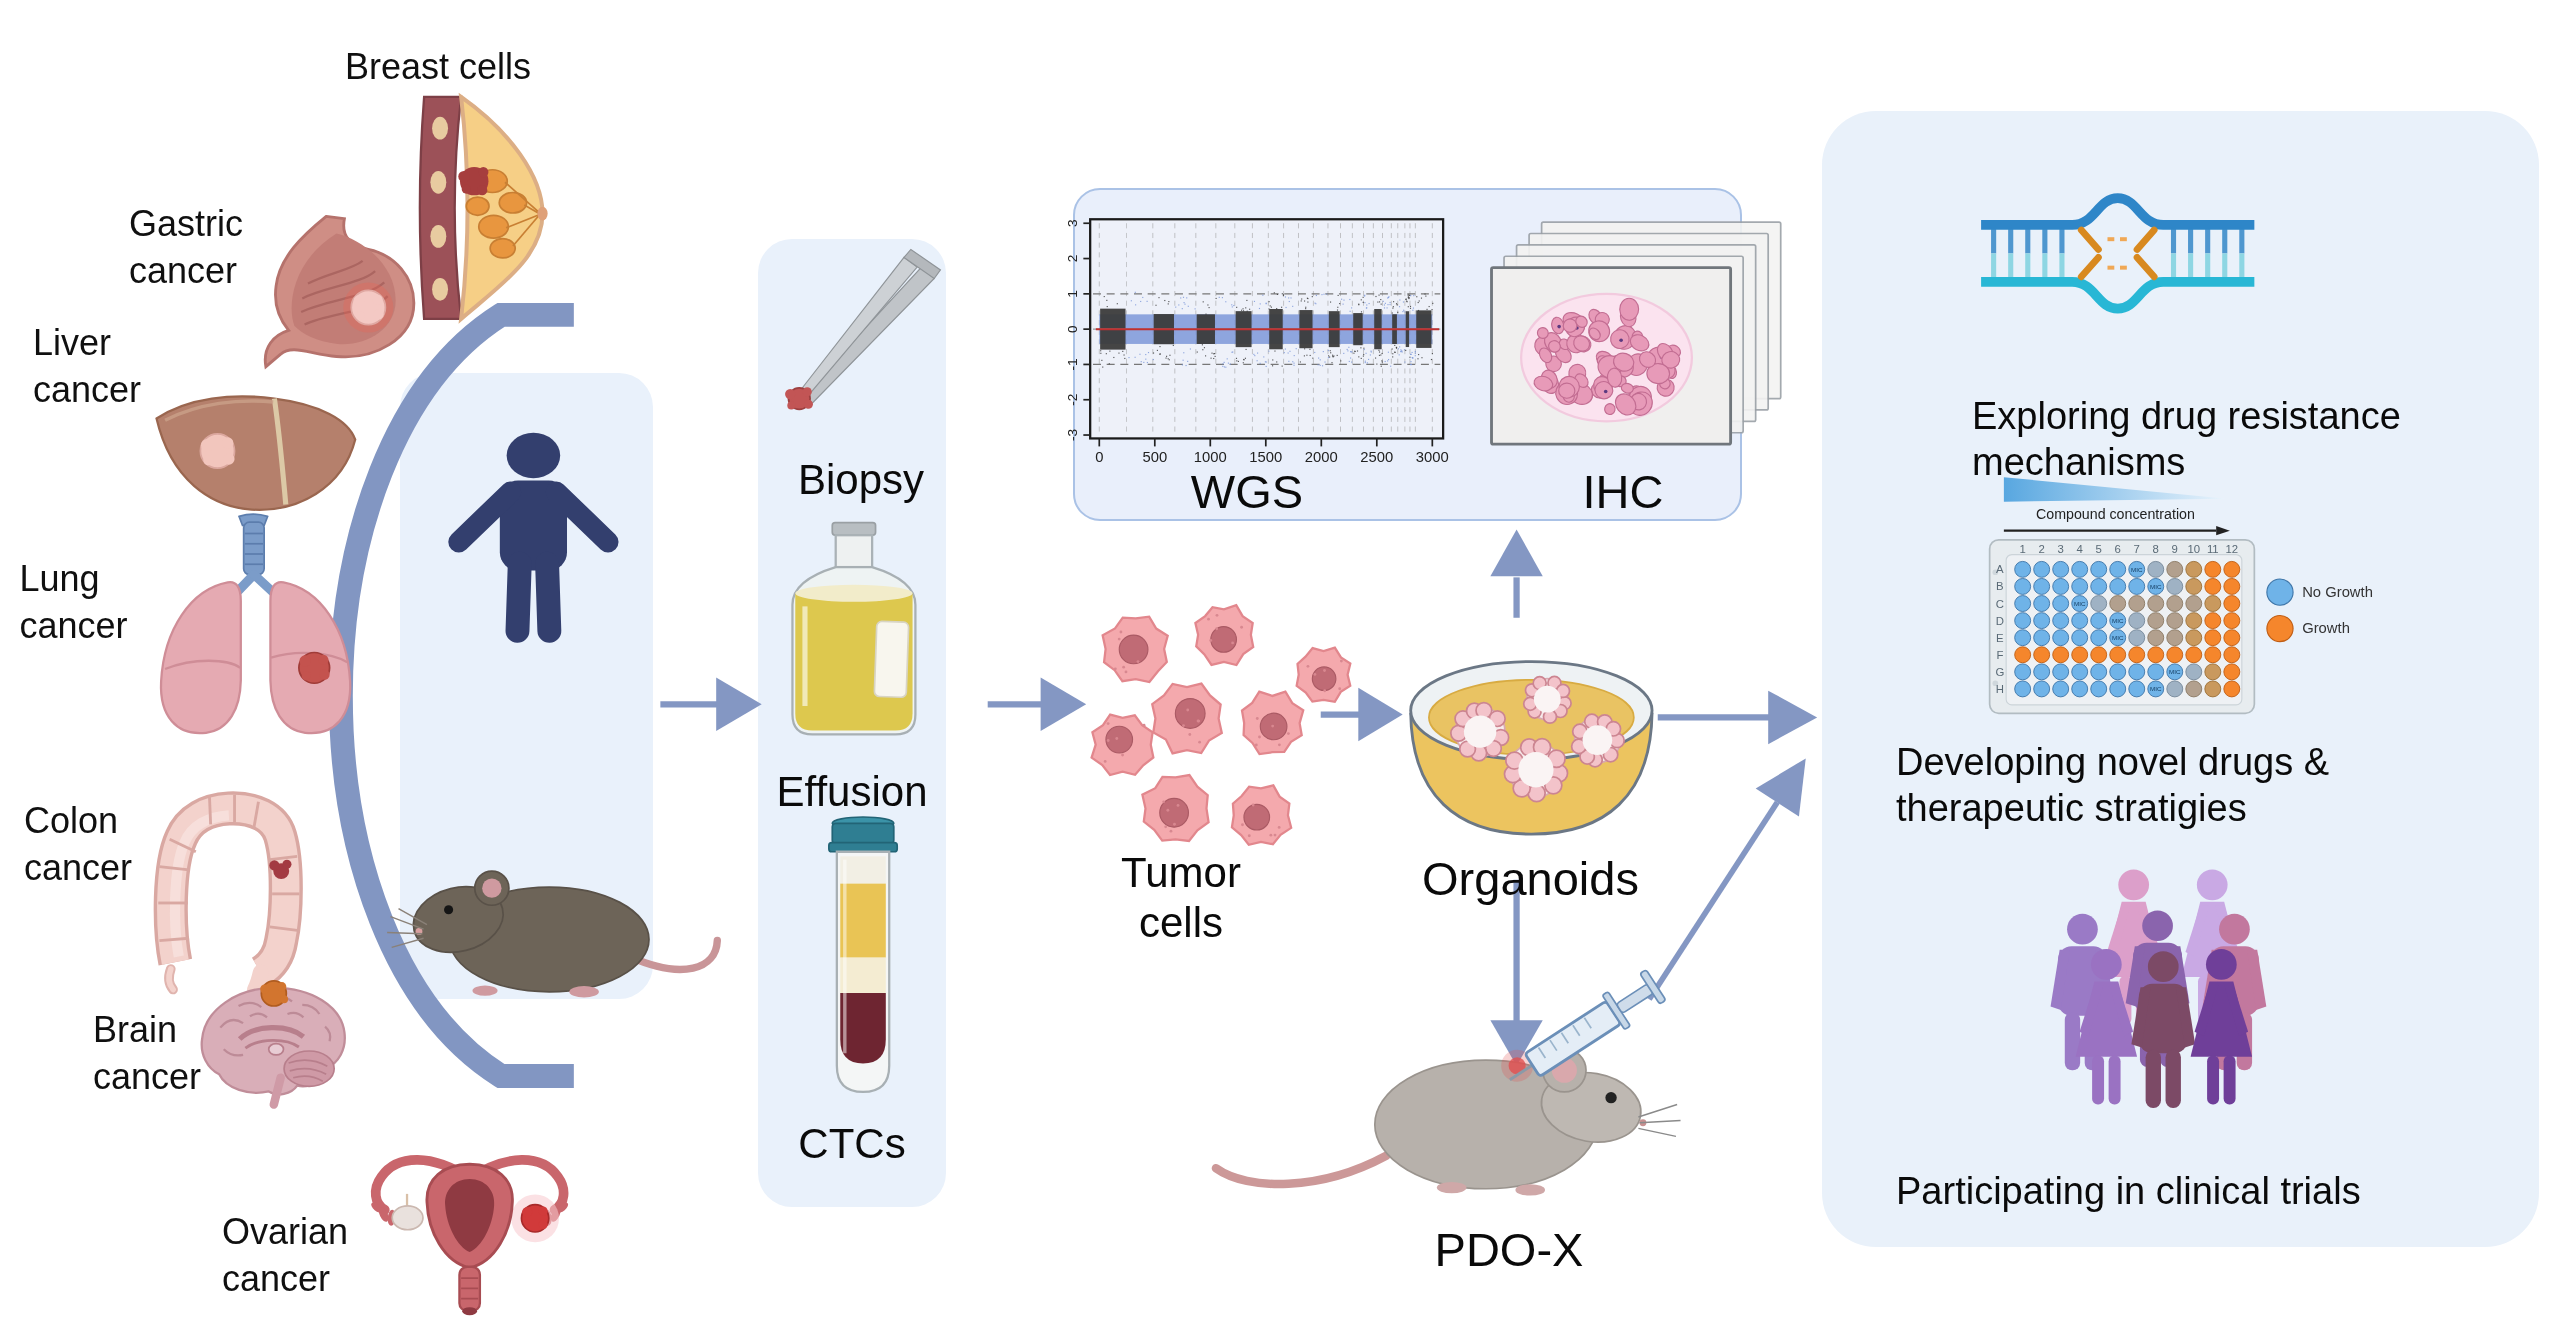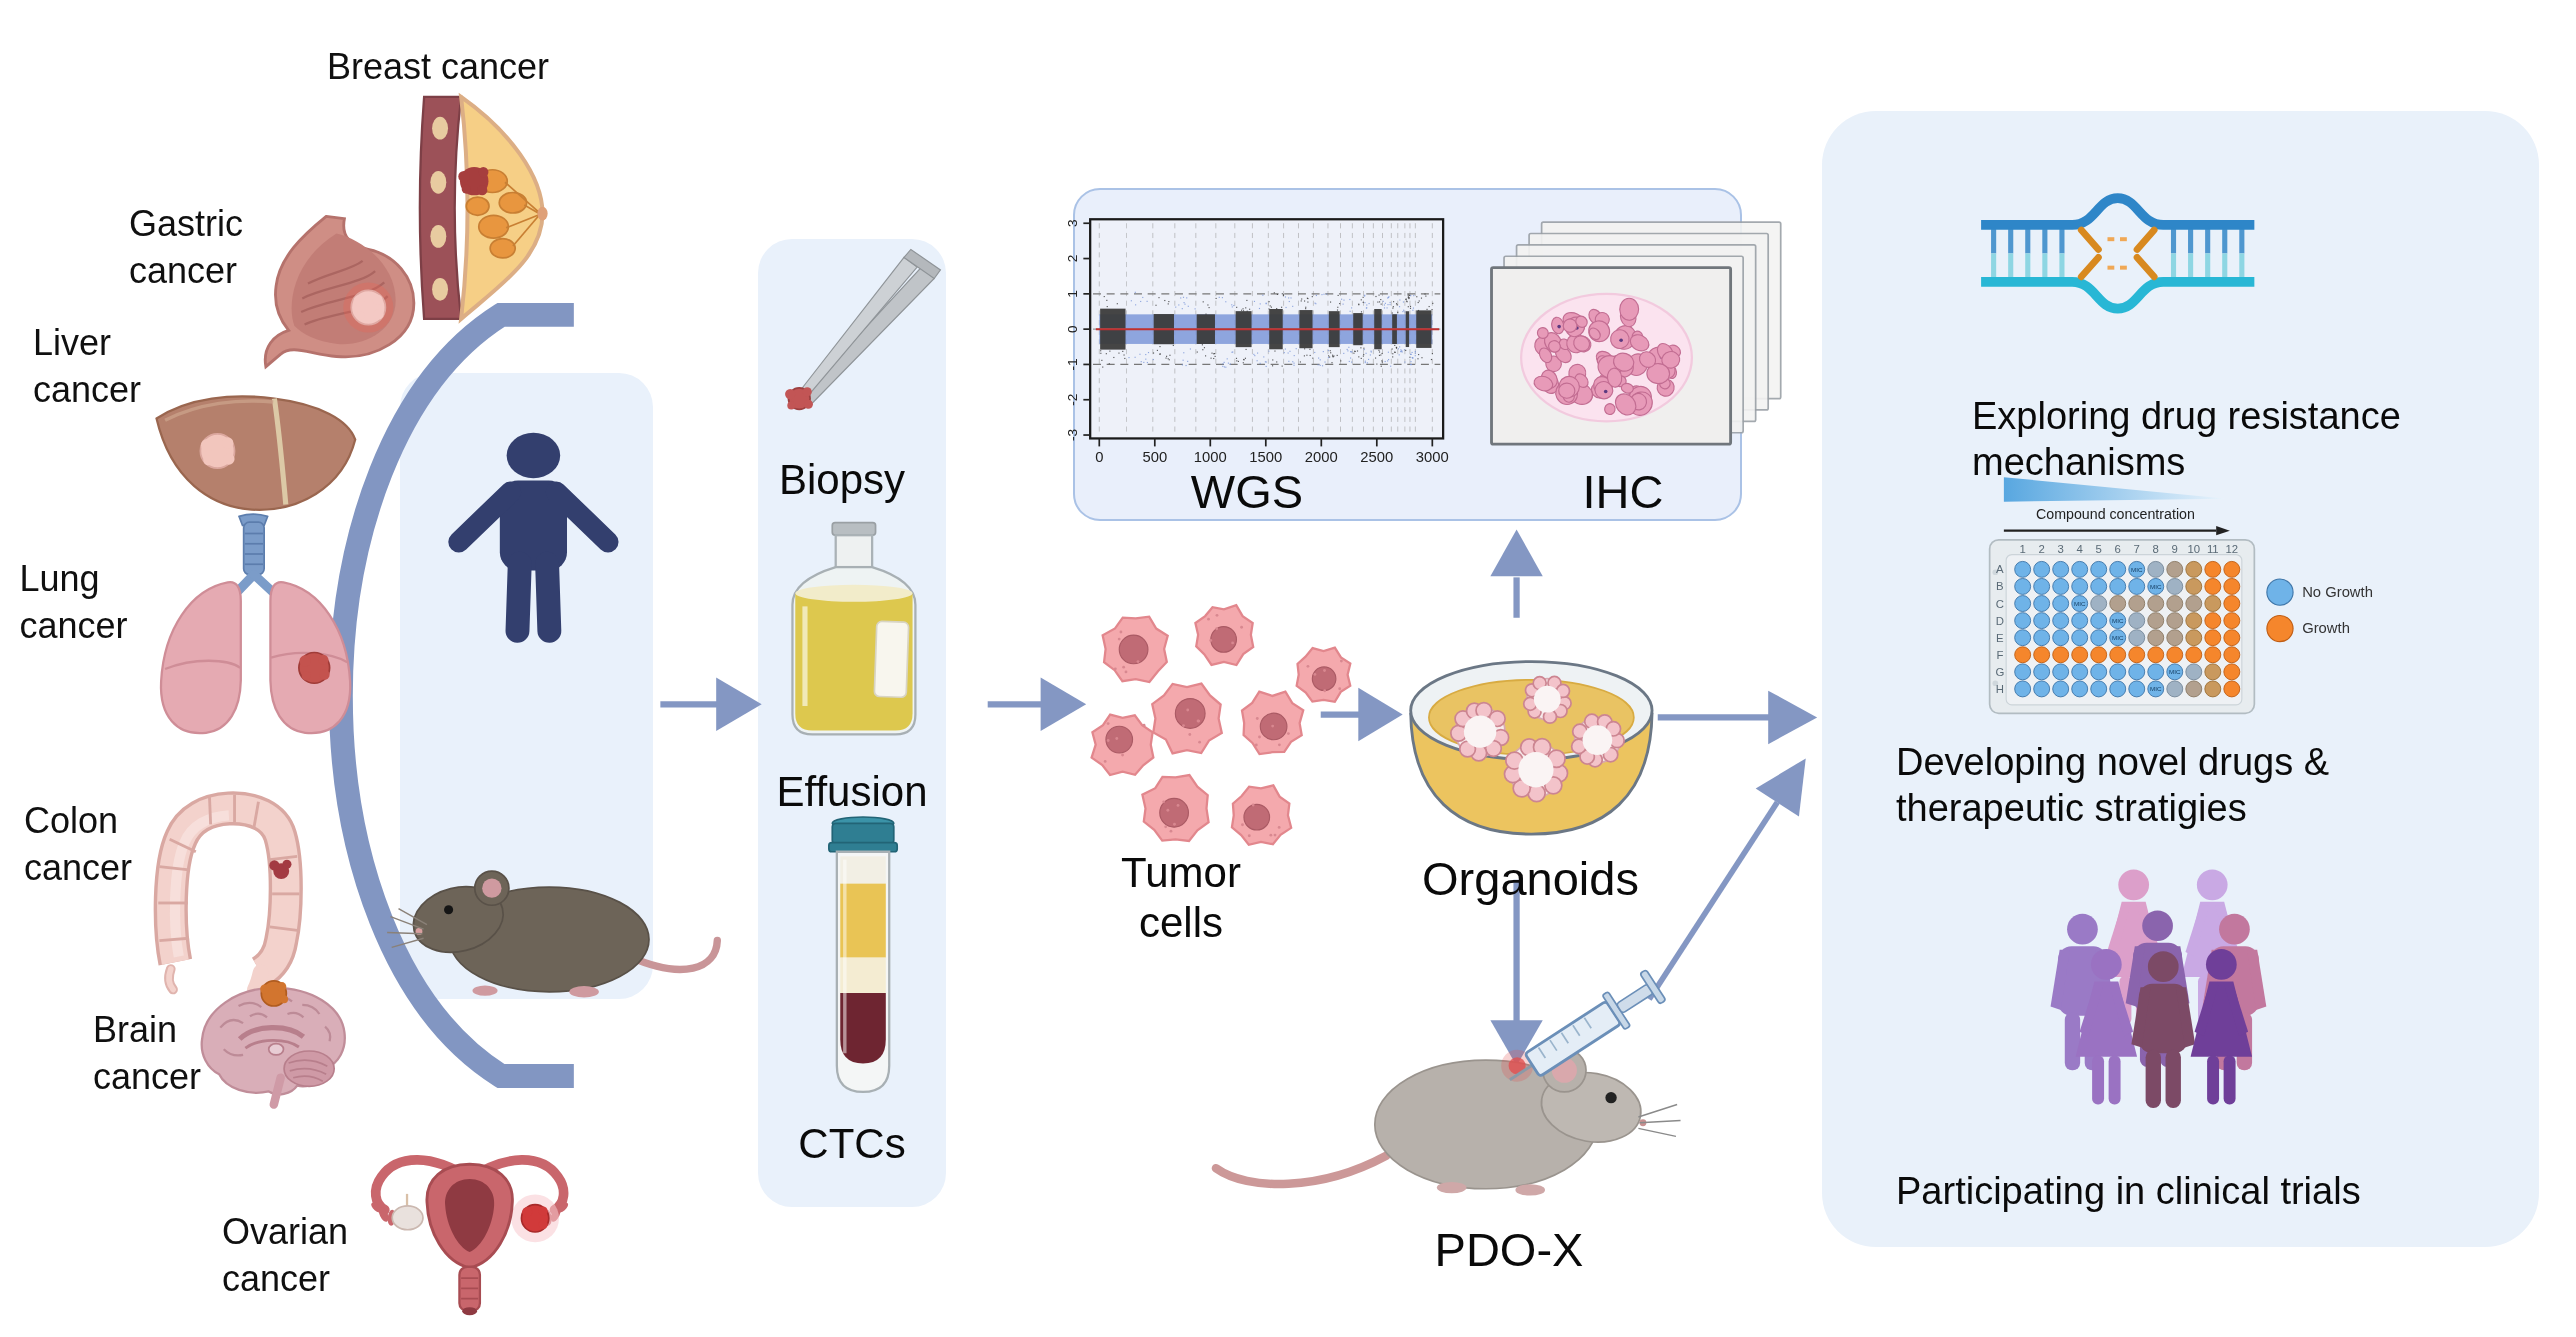--- a/index.html
+++ b/index.html
@@ -1179,35 +1179,35 @@
     <use href="#pg-female" transform="translate(3886,1528)" fill="#c9a9e4"></use>
     <use href="#pg-male" transform="translate(3658,1606)" fill="#9a7ac6"></use>
     <use href="#pg-male" transform="translate(3790,1600)" fill="#8a64ad"></use>
     <use href="#pg-male" transform="translate(3925,1606)" fill="#c2789e"></use>
     <use href="#pg-female" transform="translate(3700,1668)" fill="#9a72c2"></use>
     <use href="#pg-male" transform="translate(3800,1672)" fill="#7c4a66"></use>
     <use href="#pg-female" transform="translate(3902,1668)" fill="#6f3f99"></use>
   </g>
 </svg>
 
-<div class="lbl organ-lbl" style="left:307px;top:43px;width:262px;text-align:center;">Breast cancer</div>
+<div class="lbl organ-lbl" style="left:307px;top:43px;width:262px;text-align:center;">Breast cells</div>
 <div class="lbl organ-lbl" style="left:129px;top:200px;">Gastric
 cancer</div>
 <div class="lbl organ-lbl" style="left:33px;top:319px;">Liver
 cancer</div>
 <div class="lbl organ-lbl" style="left:19.4px;top:528px;margin-top:27px;">Lung
 cancer</div>
 <div class="lbl organ-lbl" style="left:24px;top:797px;">Colon
 cancer</div>
 <div class="lbl organ-lbl" style="left:57px;top:1006px;margin-left:36px;">Brain
 cancer</div>
 <div class="lbl organ-lbl" style="left:222px;top:1208px;">Ovarian
 cancer</div>
 
-<div class="lbl mid-lbl" style="left:748px;top:455px;width:188px;">Biopsy</div>
+<div class="lbl mid-lbl" style="left:767px;top:455px;width:188px;">Biopsy</div>
 <div class="lbl mid-lbl" style="left:758px;top:767px;width:188px;">Effusion</div>
 <div class="lbl mid-lbl" style="left:758px;top:1119px;width:188px;">CTCs</div>
 
 <div class="lbl mid-lbl" style="left:1067px;top:848px;width:228px;">Tumor
 cells</div>
 <div class="lbl big-lbl" style="left:1388px;top:828px;width:285px;margin-top:25px;">Organoids</div>
 <div class="lbl big-lbl" style="left:1395px;top:1224px;width:228px;">PDO-X</div>
 
 <div class="lbl big-lbl" style="left:1133px;top:466px;width:228px;">WGS</div>
 <div class="lbl big-lbl" style="left:1509px;top:466px;width:228px;">IHC</div>

